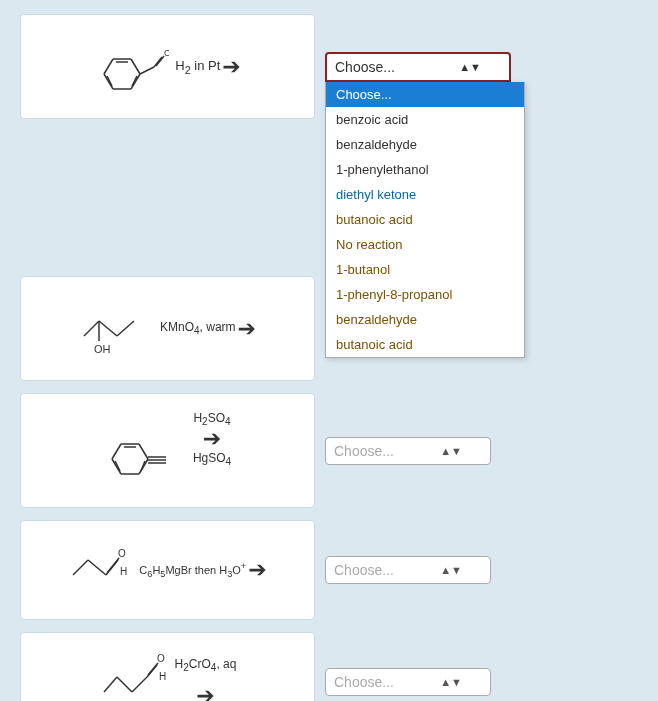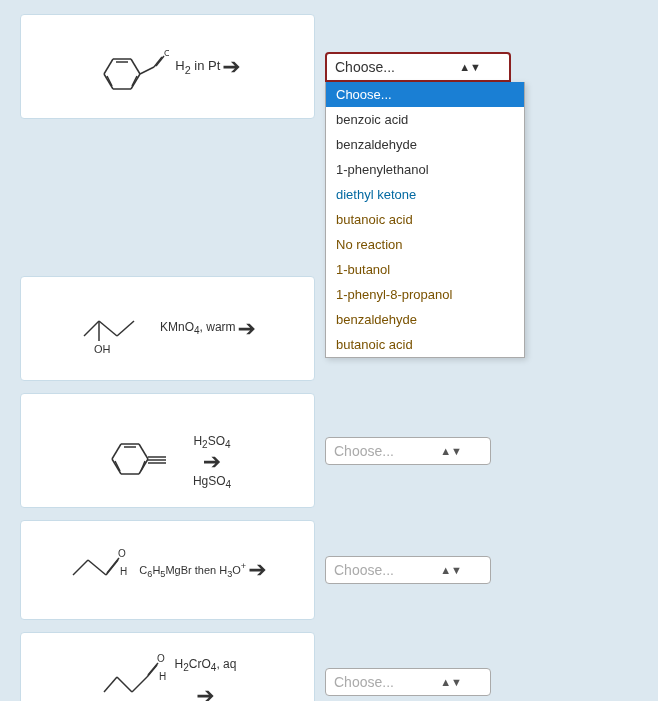--- a/index.html
+++ b/index.html
@@ -100,21 +100,21 @@
     <div style="position:relative; width:170px;">
       <div style="width:166px; padding:5px 28px 5px 8px; border:1px solid #aaa; border-radius:4px; background:white; font-size:14px; color:#aaa; display:flex; align-items:center; justify-content:space-between; cursor:pointer;">
         <span>Choose...</span>
         <span style="font-size:11px; color:#555;">▲▼</span>
       </div>
     </div>
   </div>
 
   <div style="display:flex; align-items:center; gap:10px;">
     <div style="background:white; border:1px solid #c8dce8; border-radius:4px; width:295px; height:115px; display:flex; align-items:center; justify-content:center; padding:8px;">
-      <div style="display:flex; align-items:flex-end; gap:14px;">
+      <div style="display:flex; align-items:flex-start; gap:14px;">
 
         <svg width="75" height="80" viewBox="0 0 75 80">
 
           <line x1="8" y1="48" x2="17" y2="33" stroke="#333" stroke-width="1.5"></line>
           <line x1="17" y1="33" x2="35" y2="33" stroke="#333" stroke-width="1.5"></line>
           <line x1="35" y1="33" x2="44" y2="48" stroke="#333" stroke-width="1.5"></line>
           <line x1="44" y1="48" x2="35" y2="63" stroke="#333" stroke-width="1.5"></line>
           <line x1="35" y1="63" x2="17" y2="63" stroke="#333" stroke-width="1.5"></line>
           <line x1="17" y1="63" x2="8" y2="48" stroke="#333" stroke-width="1.5"></line>
 

